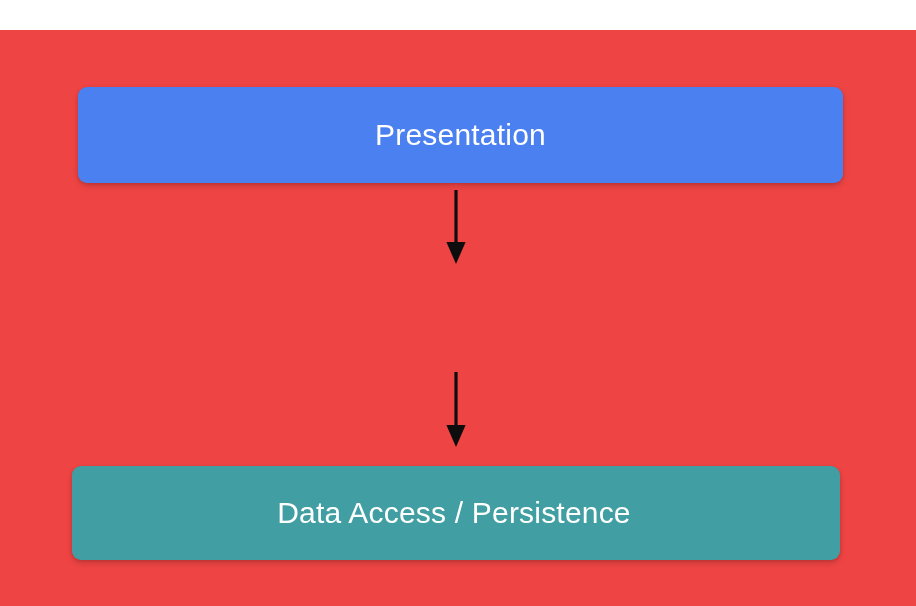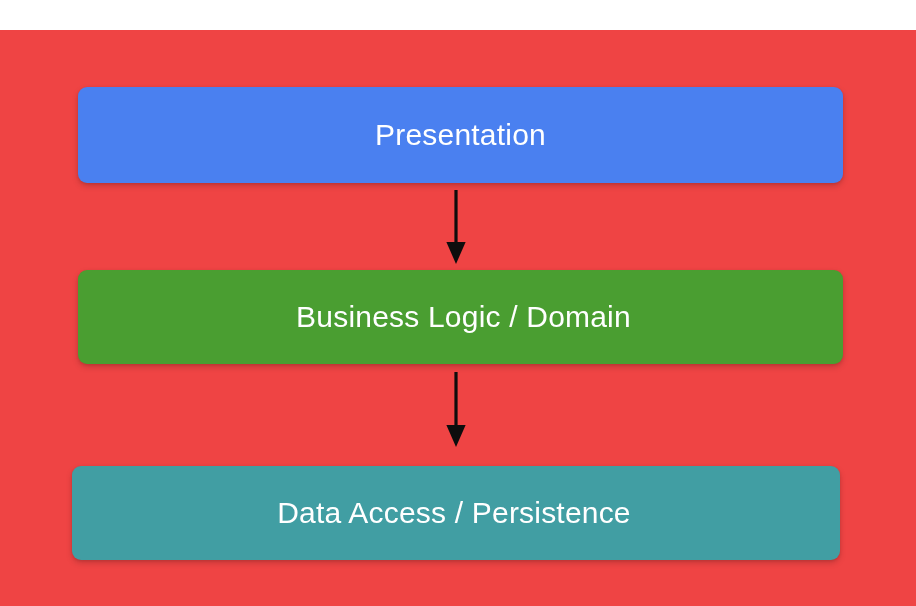--- a/index.html
+++ b/index.html
@@ -101,23 +101,20 @@
     <span class="layer-label" style="color: rgb(255, 255, 255);">Presentation</span>
   </div>
 
   <div id="arrow-1" class="arrow-connector">
     <svg viewBox="0 0 36 75" xmlns="http://www.w3.org/2000/svg" aria-hidden="true">
       <line x1="18" y1="0" x2="18" y2="55" stroke="#0d0d0d" stroke-width="3.2"></line>
       <polygon points="18,74 8.4,52 27.6,52" fill="#0d0d0d"></polygon>
     </svg>
   </div>
 
-  <div id="box-business-logic" class="layer-box" style="background:#4a9e31;">
-    <span class="layer-label" style="color: rgb(255, 255, 255);">Business Logic / Domain</span>
-  </div>
 
   <div id="arrow-2" class="arrow-connector">
     <svg viewBox="0 0 36 76" xmlns="http://www.w3.org/2000/svg" aria-hidden="true">
       <line x1="18" y1="0" x2="18" y2="56" stroke="#0d0d0d" stroke-width="3.2"></line>
       <polygon points="18,75 8.4,53 27.6,53" fill="#0d0d0d"></polygon>
     </svg>
   </div>
 
   <div id="box-data-access" class="layer-box" style="background:#419ea3;">
     <span class="layer-label" style="color: rgb(255, 255, 255);">Data Access / Persistence</span>

